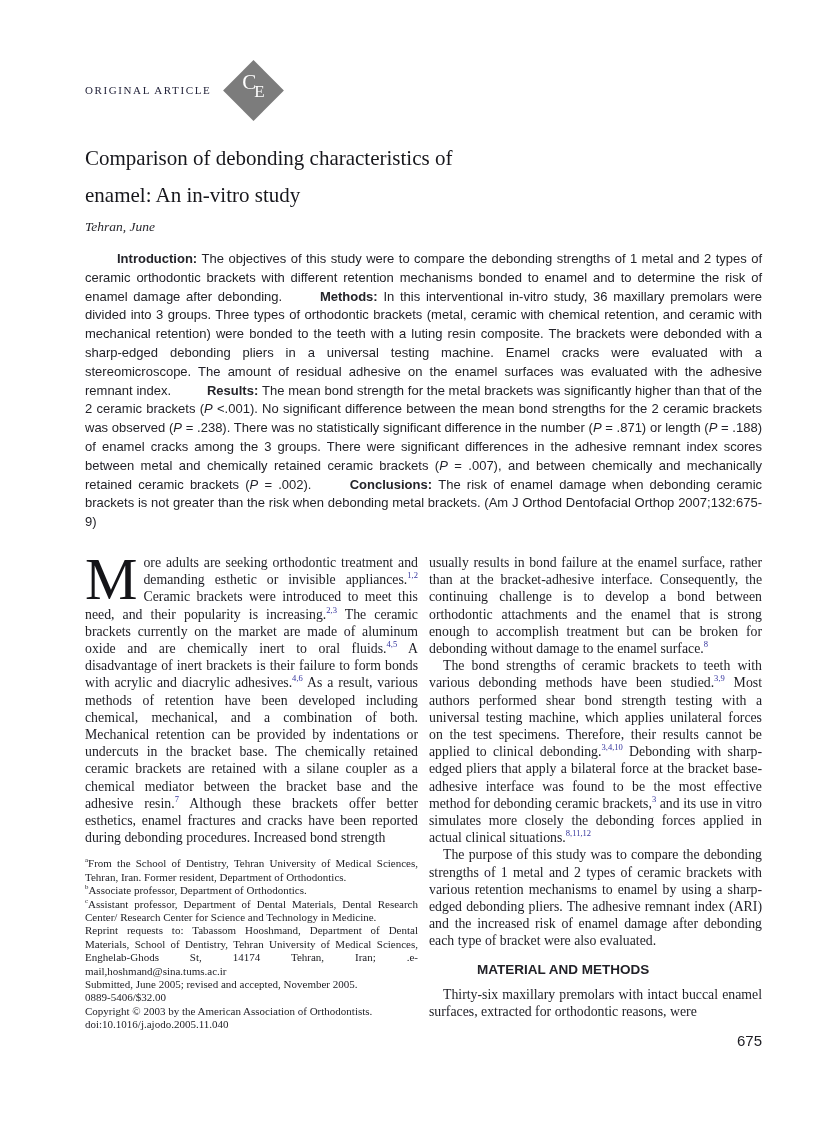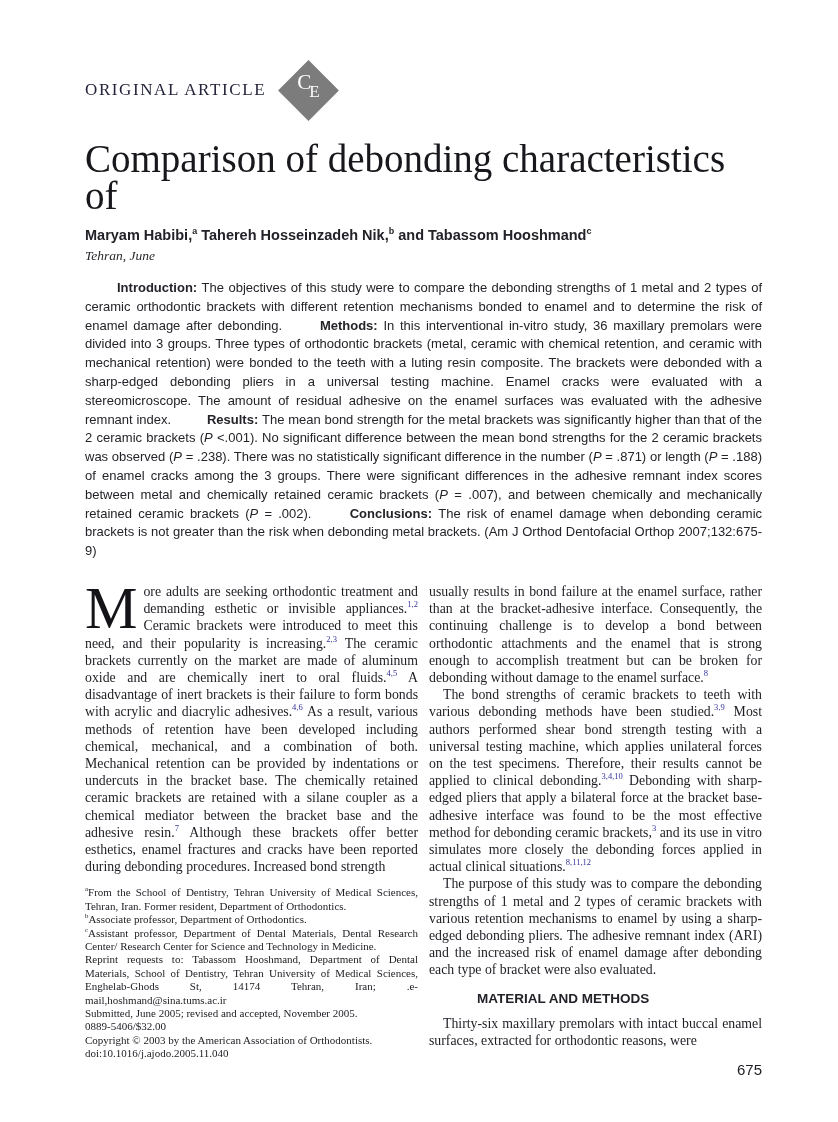--- a/index.html
+++ b/index.html
@@ -11,39 +11,39 @@
     background: #ffffff;
     color: #1d1d22;
     overflow: hidden;
   }
   .content { padding: 58px 76px 0 85px; }
 
   
   .kicker-row { display: flex; align-items: center; gap: 10px; height: 64px; }
   .kicker {
     font-family: "Liberation Serif", "DejaVu Serif", serif;
-    font-size: 17px; letter-spacing: 1.6px; color: #23233a;
+    font-size: 11px; letter-spacing: 1.6px; color: #23233a;
   }
   .ce-badge { position: relative; width: 64px; height: 64px; flex: 0 0 auto; }
   .ce-diamond {
     position: absolute; left: 11px; top: 11px; width: 43px; height: 43px;
     background: #7c7c7c; transform: rotate(45deg);
   }
   .ce-c, .ce-e {
     position: absolute; color: #ffffff;
     font-family: "Liberation Serif", "DejaVu Serif", serif;
   }
   .ce-c { left: 21px; top: 12px; font-size: 21px; }
   .ce-e { left: 33px; top: 24px; font-size: 17px; }
 
   
   .title {
     margin-top: 18px; width: 648px;
     font-family: "Liberation Serif", "DejaVu Serif", serif;
-    font-size: 39px; line-height: 37px; color: #17171c;
+    font-size: 21px; line-height: 37px; color: #17171c;
   }
   .authors {
     margin-top: 13px;
     font-family: "Liberation Sans", "DejaVu Sans", sans-serif;
     font-weight: bold; font-size: 14.5px; color: #222228;
   }
   .location {
     margin-top: 5px;
     font-family: "Liberation Serif", "DejaVu Serif", serif;
     font-style: italic; font-size: 13.5px; color: #26262c;
@@ -100,23 +100,23 @@
       <div class="kicker">ORIGINAL ARTICLE</div>
       <div class="ce-badge">
         <div class="ce-diamond"></div>
         <span class="ce-c">C</span>
         <span class="ce-e">E</span>
       </div>
     </div>
 
     <div class="title">
       <div>Comparison of debonding characteristics of</div>
+      <div>enamel: An in-vitro study</div>
     </div>
 
-    <div class="authors"><span>Maryam Habibi,</span><sup>a</sup><span> Tahereh Hosseinzadeh Nik,</span><sup>b</sup><span> and Tabassom Hooshmand</span><sup>c</sup></div>
     <div class="location">Tehran, June</div>
 
     <div class="abstract"><span class="b">Introduction: </span><span>The objectives of this study were to compare the debonding strengths of 1 metal and 2 types of ceramic orthodontic brackets with different retention mechanisms bonded to enamel and to determine the risk of enamel damage after debonding. </span><span class="b">Methods: </span><span>In this interventional in-vitro study, 36 maxillary premolars were divided into 3 groups. Three types of orthodontic brackets (metal, ceramic with chemical retention, and ceramic with mechanical retention) were bonded to the teeth with a luting resin composite. The brackets were debonded with a sharp-edged debonding pliers in a universal testing machine. Enamel cracks were evaluated with a stereomicroscope. The amount of residual adhesive on the enamel surfaces was evaluated with the adhesive remnant index. </span><span class="b">Results: </span><span>The mean bond strength for the metal brackets was significantly higher than that of the 2 ceramic brackets (</span><span class="i">P</span><span> &lt;.001). No significant difference between the mean bond strengths for the 2 ceramic brackets was observed (</span><span class="i">P</span><span> = .238). There was no statistically significant difference in the number (</span><span class="i">P</span><span> = .871) or length (</span><span class="i">P</span><span> = .188) of enamel cracks among the 3 groups. There were significant differences in the adhesive remnant index scores between metal and chemically retained ceramic brackets (</span><span class="i">P</span><span> = .007), and between chemically and mechanically retained ceramic brackets (</span><span class="i">P</span><span> = .002). </span><span class="b">Conclusions: </span><span>The risk of enamel damage when debonding ceramic brackets is not greater than the risk when debonding metal brackets. (Am J Orthod Dentofacial Orthop 2007;132:675-9)</span></div>
 
     <div class="columns">
 
       <div class="col">
         <p><span class="dropcap">M</span><span><span>ore adults are seeking orthodontic treatment and demanding esthetic or invisible appliances.</span><sup class="ref">1,2</sup><span> Ceramic brackets were introduced to meet this need, and their popularity is increasing.</span><sup class="ref">2,3</sup><span> The ceramic brackets currently on the market are made of aluminum oxide and are chemically inert to oral fluids.</span><sup class="ref">4,5</sup><span> A disadvantage of inert brackets is their failure to form bonds with acrylic and diacrylic adhesives.</span><sup class="ref">4,6</sup><span> As a result, various methods of retention have been developed including chemical, mechanical, and a combination of both. Mechanical retention can be provided by indentations or undercuts in the bracket base. The chemically retained ceramic brackets are retained with a silane coupler as a chemical mediator between the bracket base and the adhesive resin.</span><sup class="ref">7</sup><span> Although these brackets offer better esthetics, enamel fractures and cracks have been reported during debonding procedures. Increased bond strength</span></span></p>
         <div class="footnotes">
           <div><sup>a</sup><span>From the School of Dentistry, Tehran University of Medical Sciences, Tehran, Iran. Former resident, Department of Orthodontics.</span></div>

